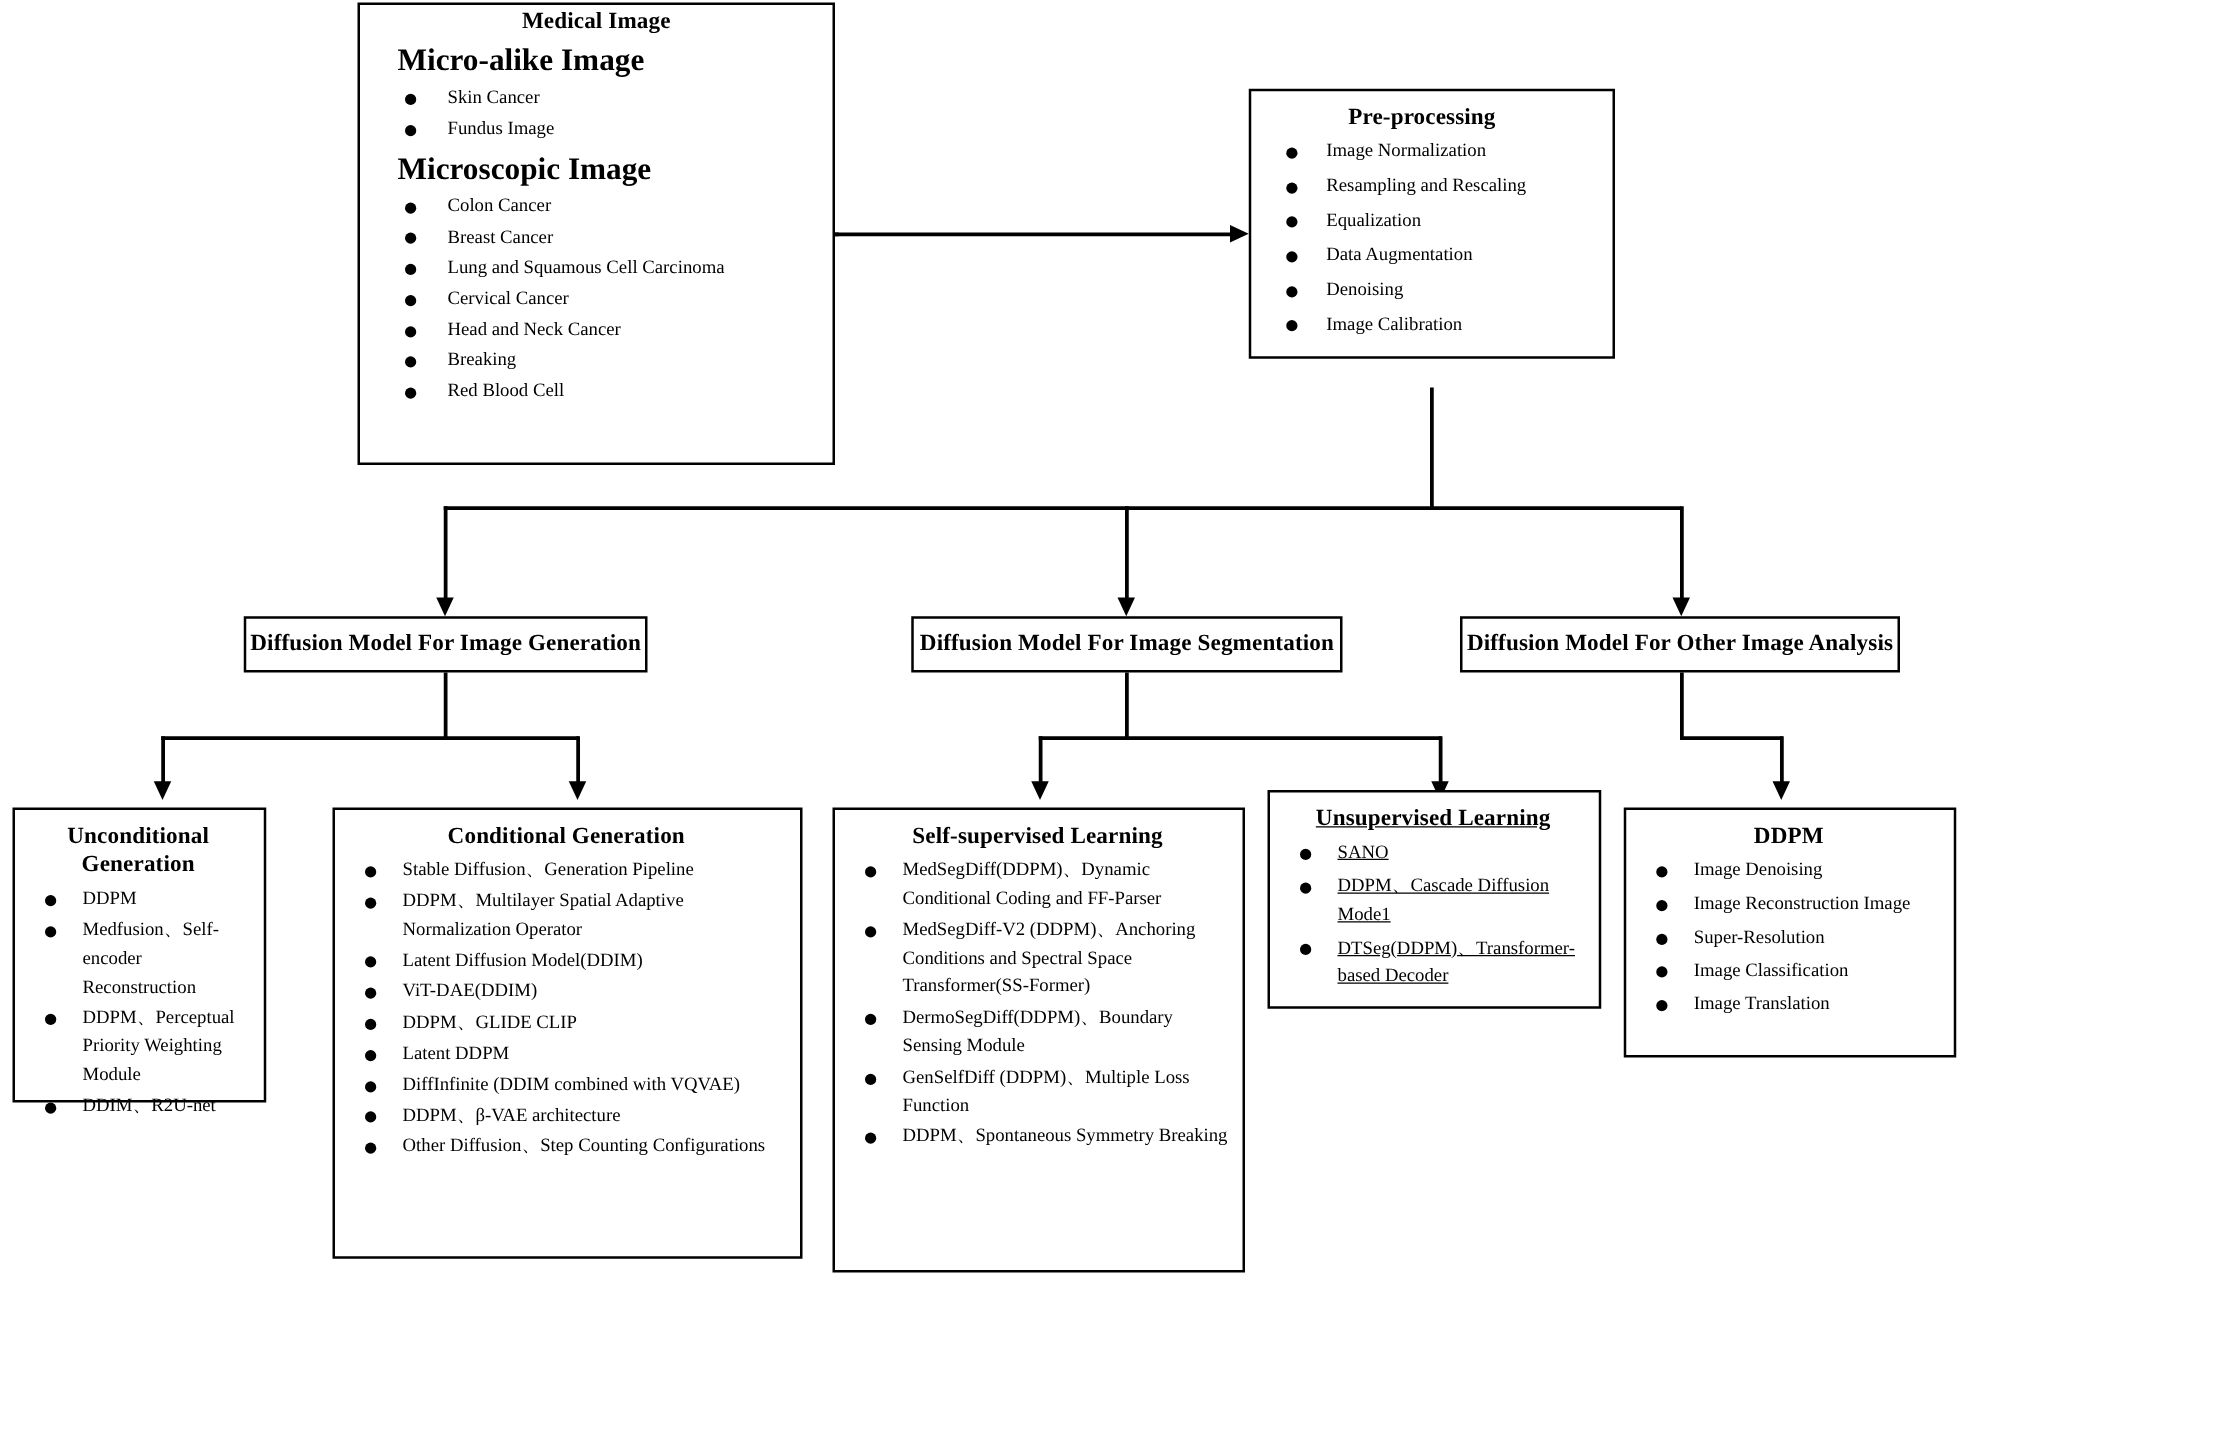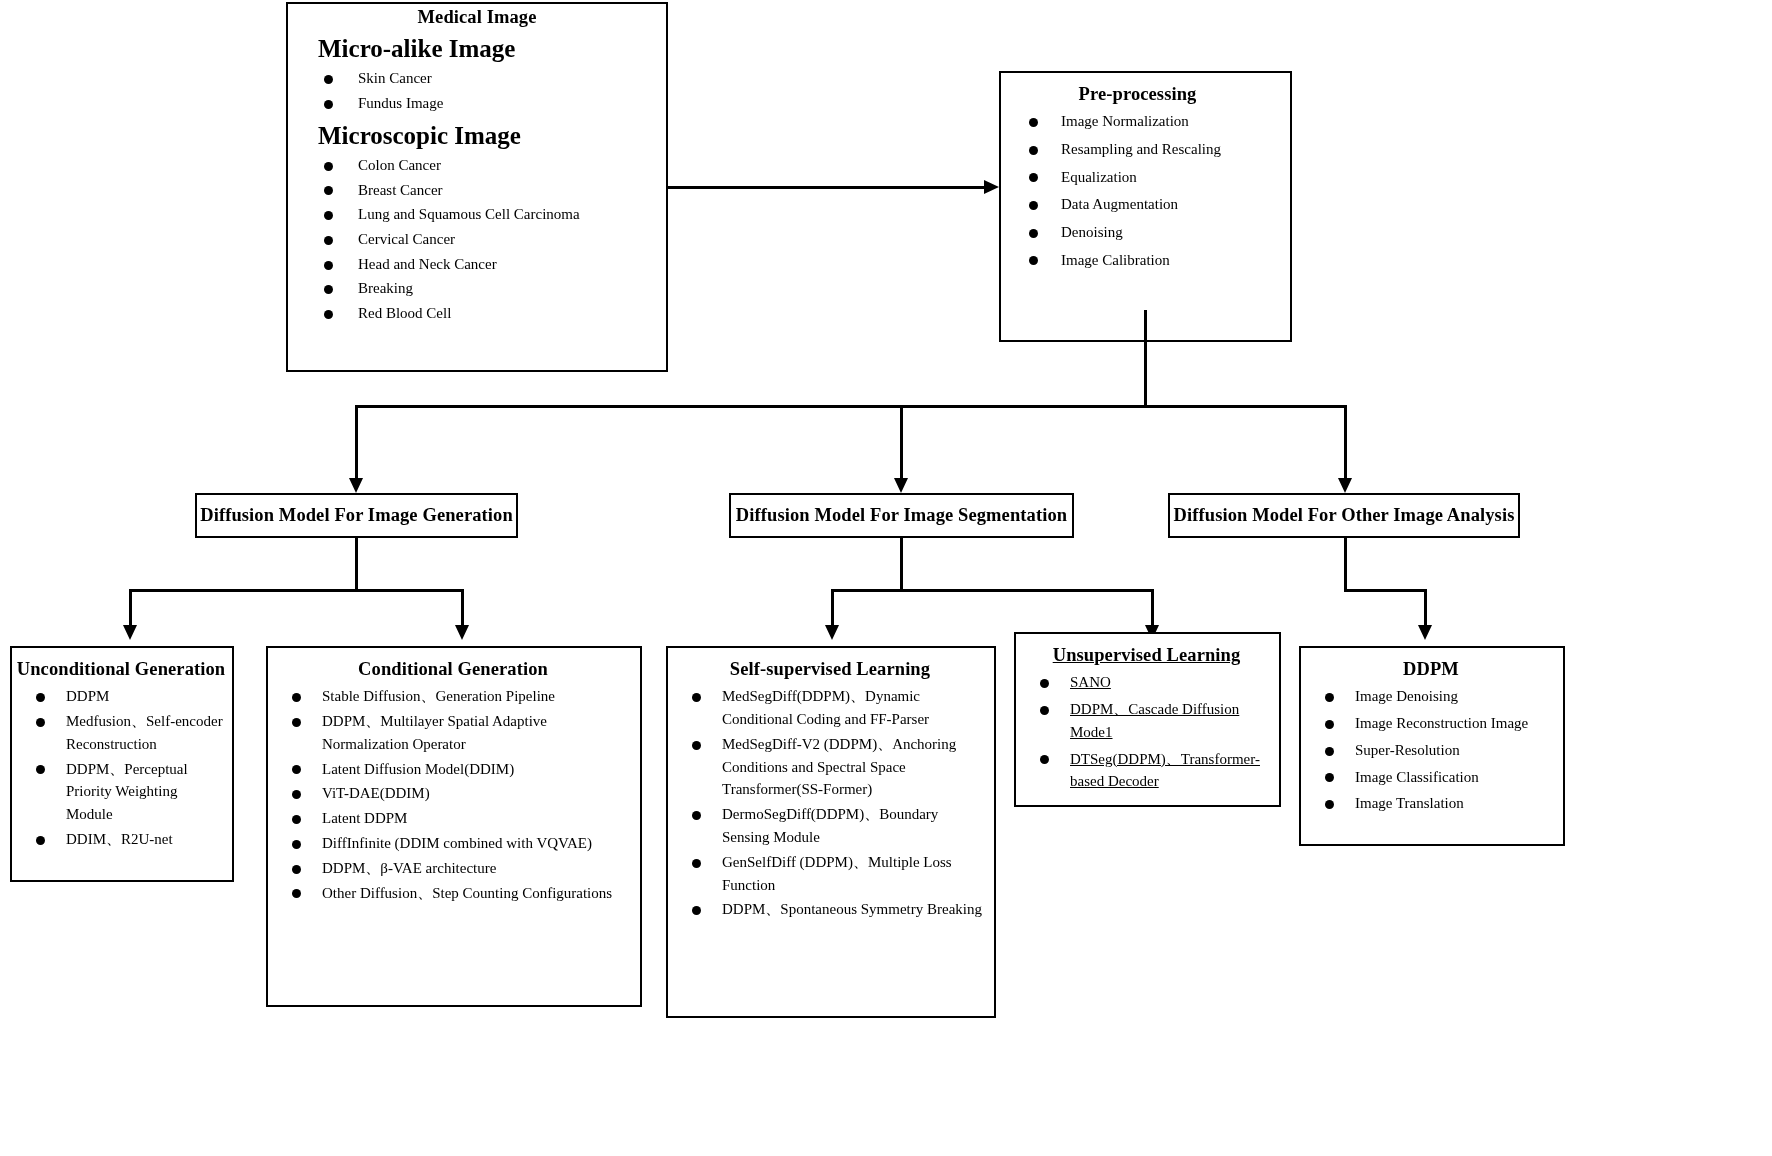--- a/index.html
+++ b/index.html
@@ -65,39 +65,39 @@
   
   #box-medical-image {
     left: 286px; top: 2px; width: 382px; height: 370px;
     padding: 2px 8px 0 8px;
   }
   #box-medical-image .sub-head { padding-left: 22px; }
   #box-medical-image ul.bullets > li { padding-left: 62px; }
   #box-medical-image ul.bullets > li .dot { left: 28px; }
 
   #box-preprocessing {
-    left: 999px; top: 71px; width: 293px; height: 271px;
+    left: 999px; top: 71px; width: 293px; height: 216px;
     padding: 10px 24px 0 8px;
   }
   #box-preprocessing ul.bullets > li { padding-left: 52px; }
   #box-preprocessing ul.bullets > li .dot { left: 20px; }
   #box-preprocessing ul.bullets > li { line-height: 1.58; margin-bottom: 4px; }
 
   .mid-box {
     height: 45px;
     display: flex;
     align-items: center;
     justify-content: center;
   }
   #box-mid-generation { left: 195px; top: 493px; width: 323px; }
   #box-mid-segmentation { left: 729px; top: 493px; width: 345px; justify-content: center; }
   #box-mid-other { left: 1168px; top: 493px; width: 352px; }
 
   #box-uncond {
-    left: 10px; top: 646px; width: 224px; height: 236px;
+    left: 10px; top: 646px; width: 203px; height: 236px;
     padding: 10px 6px 0 4px;
   }
   #box-cond {
     left: 266px; top: 646px; width: 376px; height: 361px;
     padding: 10px 6px 0 4px;
   }
   #box-selfsup {
     left: 666px; top: 646px; width: 330px; height: 372px;
     padding: 10px 6px 0 4px;
   }
@@ -246,20 +246,21 @@
     </ul>
   </div>
 
   <div class="box" id="box-cond">
     <div class="box-title spaced">Conditional Generation</div>
     <ul class="bullets tight">
       <li><span class="dot"></span><span>Stable Diffusion、Generation Pipeline</span></li>
       <li><span class="dot"></span><span>DDPM、Multilayer Spatial Adaptive Normalization Operator</span></li>
       <li><span class="dot"></span><span>Latent Diffusion Model(DDIM)</span></li>
       <li><span class="dot"></span><span>ViT-DAE(DDIM)</span></li>
+      <li><span class="dot"></span><span>DDPM、GLIDE CLIP</span></li>
       <li><span class="dot"></span><span>Latent DDPM</span></li>
       <li><span class="dot"></span><span>DiffInfinite (DDIM combined with VQVAE)</span></li>
       <li><span class="dot"></span><span>DDPM、β-VAE architecture</span></li>
       <li><span class="dot"></span><span>Other Diffusion、Step Counting Configurations</span></li>
     </ul>
   </div>
 
   <div class="box" id="box-selfsup">
     <div class="box-title spaced">Self-supervised Learning</div>
     <ul class="bullets tight">

